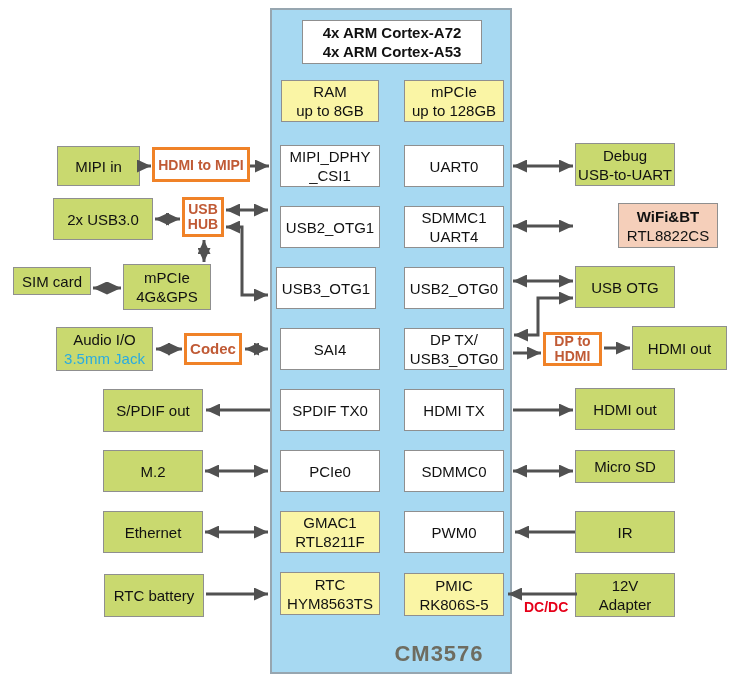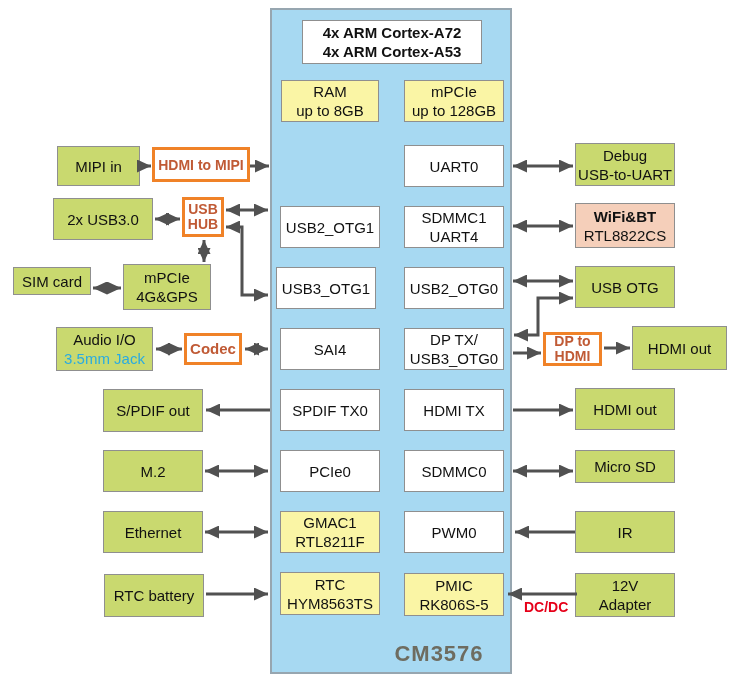--- a/index.html
+++ b/index.html
@@ -18,21 +18,21 @@
     position:absolute;left:270px;top:8px;width:242px;height:666px;
     background:var(--panel-blue);border:2px solid var(--panel-border);box-sizing:border-box;
   }
   .box{
     position:absolute;display:flex;flex-direction:column;align-items:center;justify-content:center;
     text-align:center;font-size:15px;line-height:19px;box-sizing:border-box;
     border:1px solid var(--border-gray);background:#fff;white-space:nowrap;
   }
   .green{background:var(--box-green);}
   .yellow{background:var(--box-yellow);}
-  .pink{background:var(--box-pink);}
+  .pink{background:var(--box-pink);margin-left:43px;}
   .bold{font-weight:bold;}
   .cyan{color:var(--cyan-text);}
   .orange{
     border:3px solid var(--orange-border);background:#fff;color:var(--orange-text);
     font-weight:bold;font-size:14px;line-height:16px;
   }
   .soc-title{
     position:absolute;left:270px;top:641px;width:242px;text-align:center;
     font-size:22px;font-weight:bold;color:var(--title-gray);letter-spacing:1px;margin-left:48px;
   }
@@ -57,20 +57,24 @@
 
   <div class="box yellow" style="left:281px;top:80px;width:98px;height:42px">
     <span>RAM</span>
     <span>up to 8GB</span>
   </div>
   <div class="box yellow" style="left:404px;top:80px;width:100px;height:42px">
     <span>mPCIe</span>
     <span>up to 128GB</span>
   </div>
 
+  <div class="box" style="left:280px;top:145px;width:100px;height:42px">
+    <span>MIPI_DPHY</span>
+    <span>_CSI1</span>
+  </div>
   <div class="box" style="left:280px;top:206px;width:100px;height:42px">
     <span>USB2_OTG1</span>
   </div>
   <div class="box" style="left:276px;top:267px;width:100px;height:42px">
     <span>USB3_OTG1</span>
   </div>
   <div class="box" style="left:280px;top:328px;width:100px;height:42px">
     <span>SAI4</span>
   </div>
   <div class="box" style="left:280px;top:389px;width:100px;height:42px">

